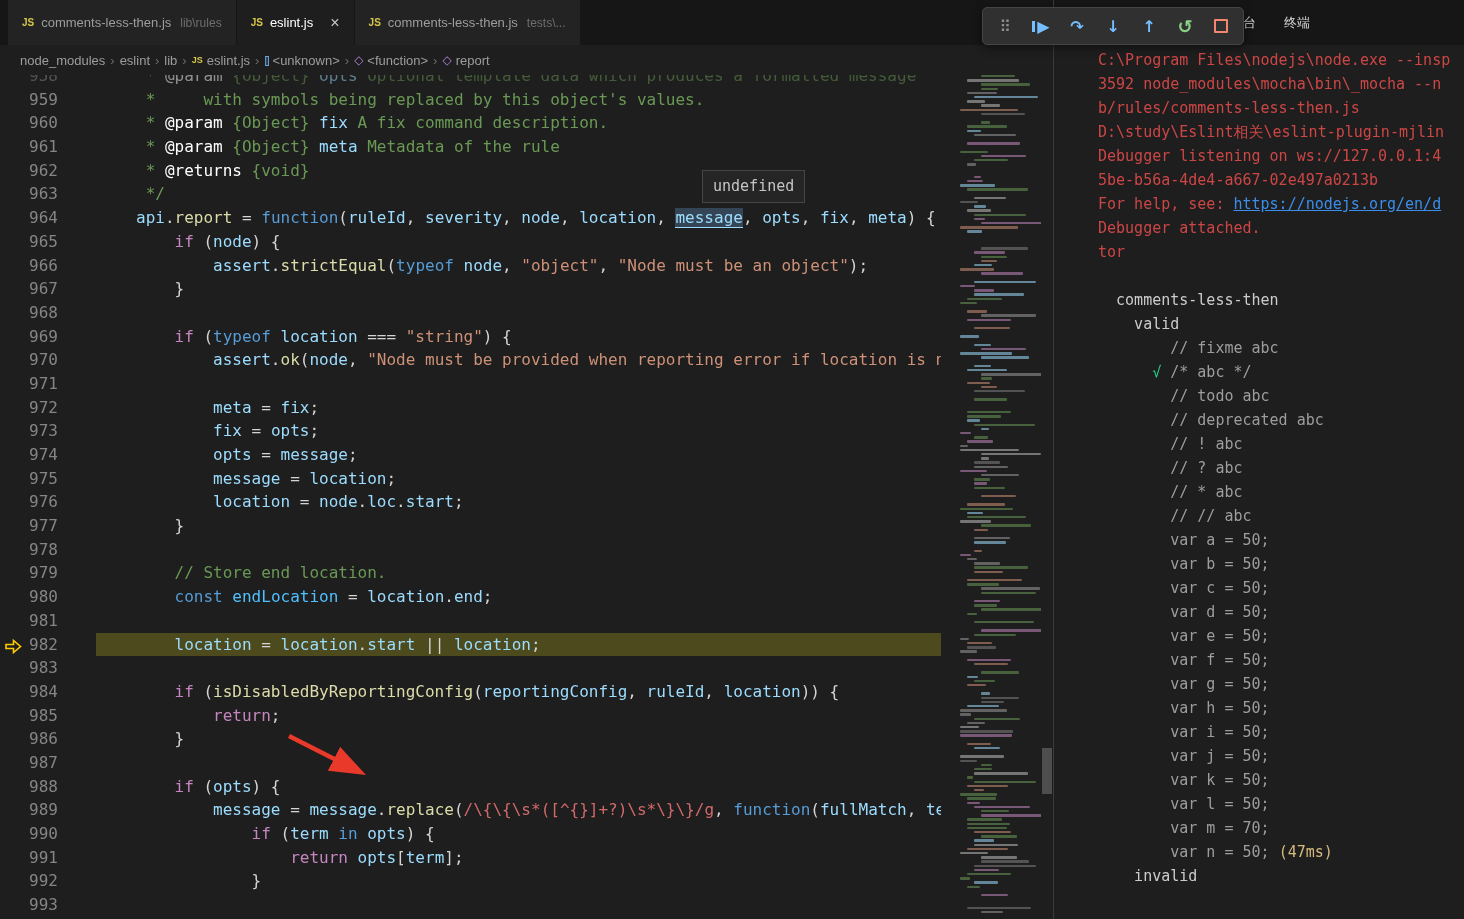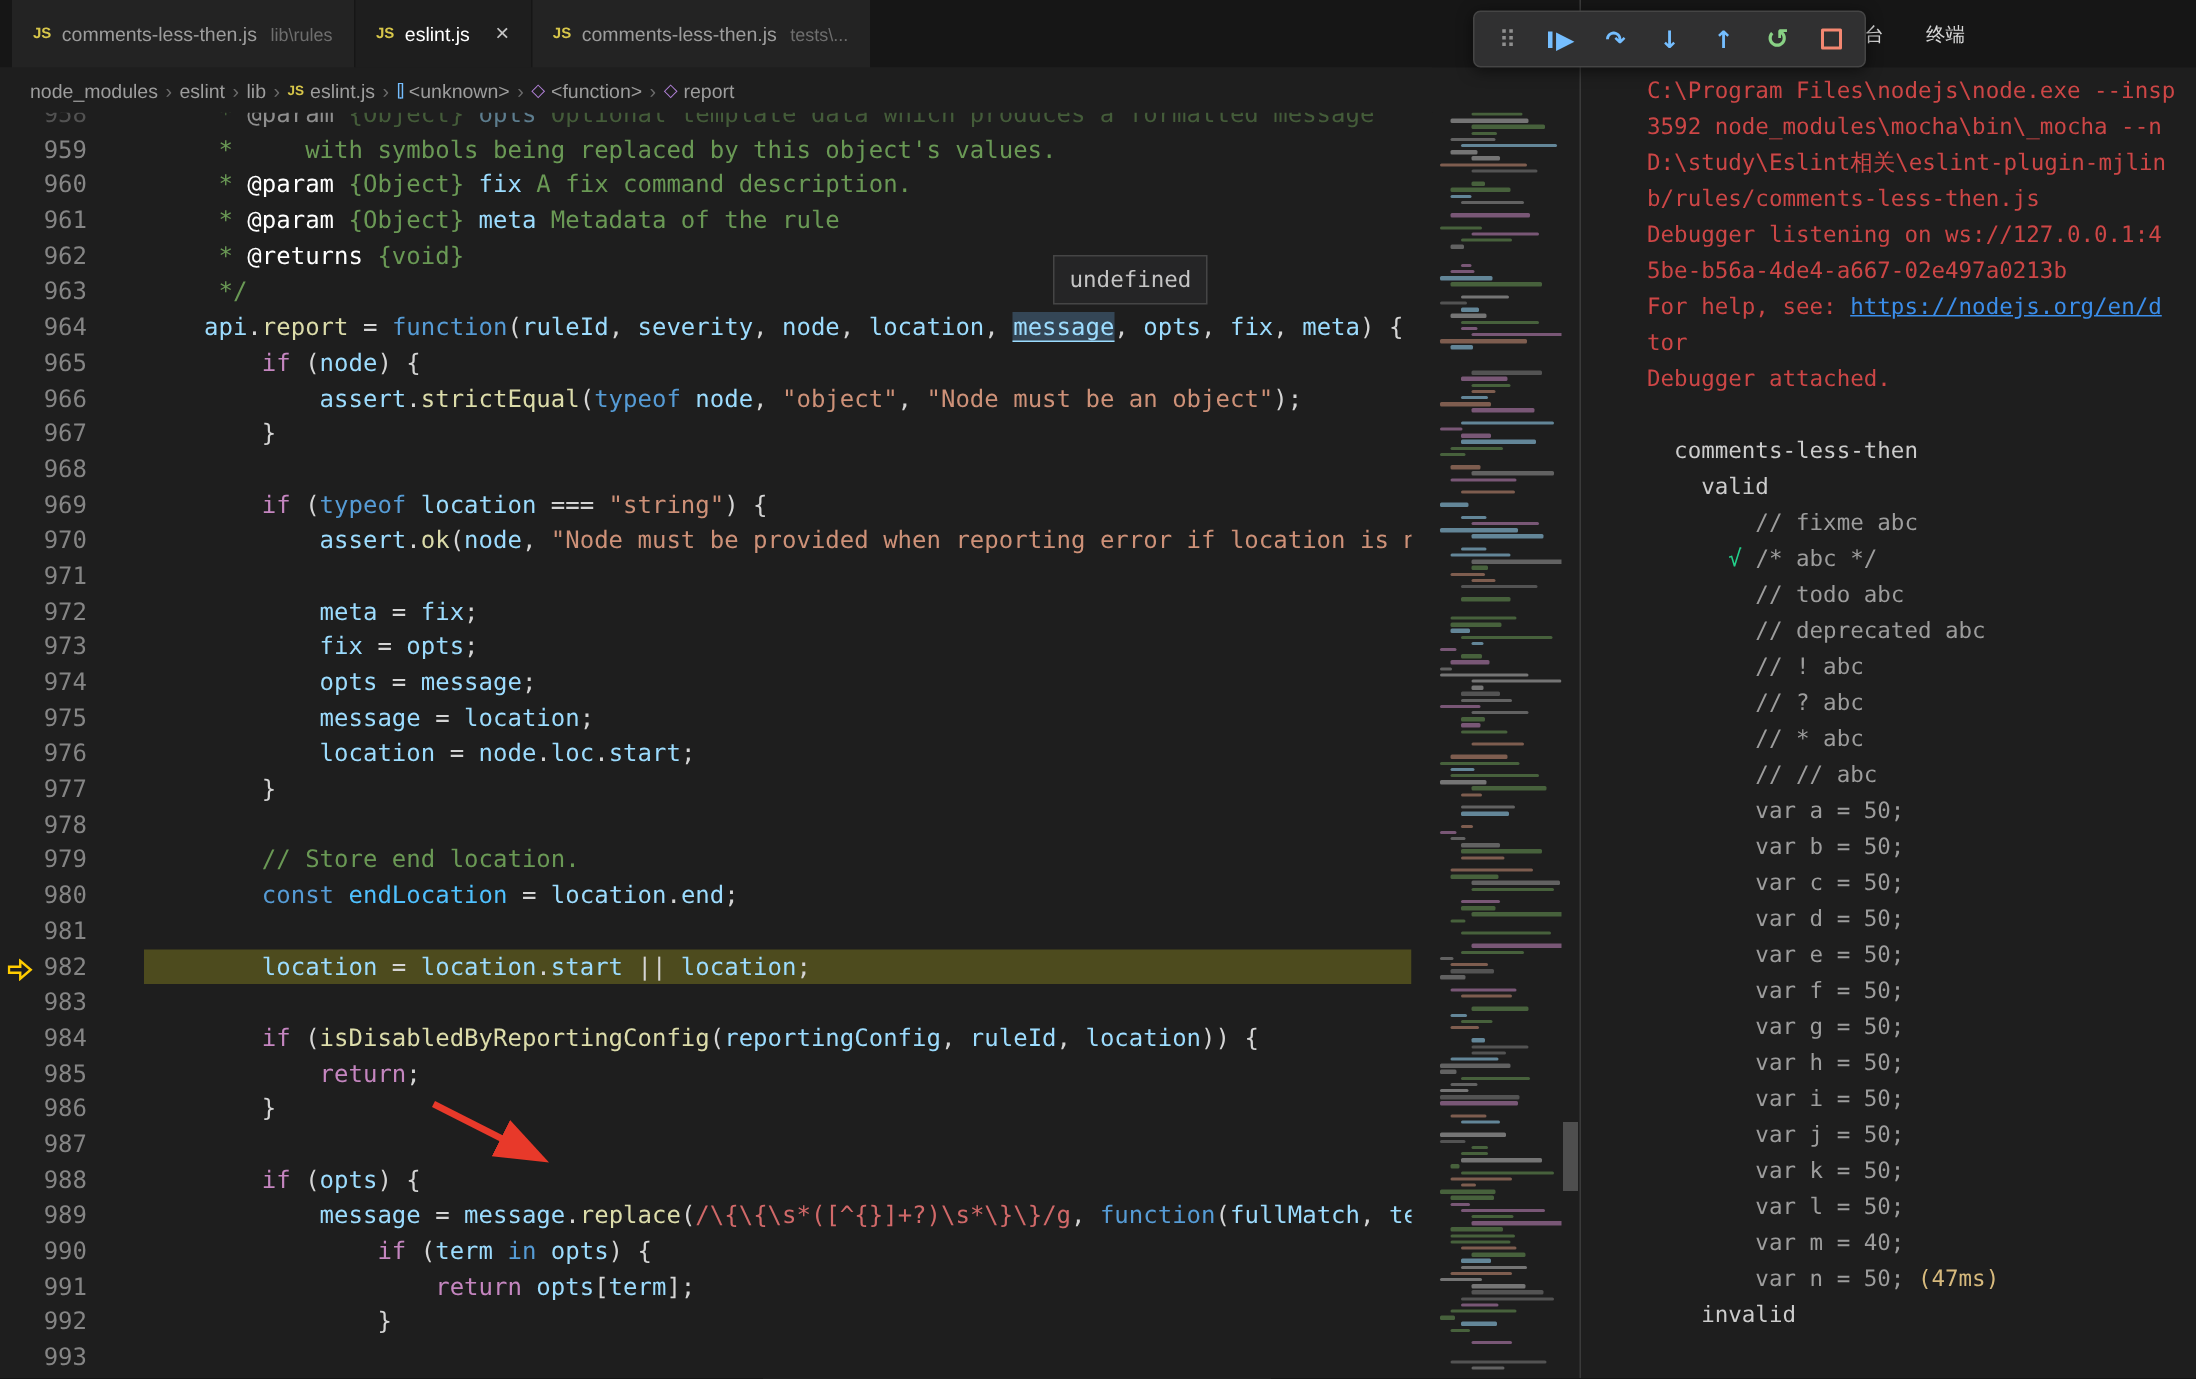--- a/index.html
+++ b/index.html
@@ -347,27 +347,27 @@
   </div>
 
   <div class="panel">
     <div class="panel-head">
         <span class="pt pt0">调试控制台</span>
         <span class="pt pt1">终端</span>
       </div>
     <div class="term">
         <div class="tl"><span class="tt-err">C:\Program Files\nodejs\node.exe --insp</span></div>
         <div class="tl"><span class="tt-err">3592 node_modules\mocha\bin\_mocha --n</span></div>
+        <div class="tl"><span class="tt-err">b/rules/comments-less-then.js</span></div>
         <div class="tl"><span class="tt-err">D:\study\Eslint相关\eslint-plugin-mjlin</span></div>
-        <div class="tl"><span class="tt-err">b/rules/comments-less-then.js</span></div>
         <div class="tl"><span class="tt-err">Debugger listening on ws://127.0.0.1:4</span></div>
         <div class="tl"><span class="tt-err">5be-b56a-4de4-a667-02e497a0213b</span></div>
         <div class="tl"><span class="tt-err">For help, see: </span><span class="tt-link">https://nodejs.org/en/d</span></div>
+        <div class="tl"><span class="tt-err">Debugger attached.</span></div>
         <div class="tl"><span class="tt-err">tor</span></div>
-        <div class="tl"><span class="tt-err">Debugger attached.</span></div>
         <div class="tl"></div>
         <div class="tl"><span class="tt-out">  comments-less-then</span></div>
         <div class="tl"><span class="tt-out">    valid</span></div>
         <div class="tl"><span class="tt-title">        // fixme abc</span></div>
         <div class="tl"><span class="tt-pass">      √ </span><span class="tt-title">/* abc */</span></div>
         <div class="tl"><span class="tt-title">        // todo abc</span></div>
         <div class="tl"><span class="tt-title">        // deprecated abc</span></div>
         <div class="tl"><span class="tt-title">        // ! abc</span></div>
         <div class="tl"><span class="tt-title">        // ? abc</span></div>
         <div class="tl"><span class="tt-title">        // * abc</span></div>
@@ -377,21 +377,21 @@
         <div class="tl"><span class="tt-title">        var c = 50;</span></div>
         <div class="tl"><span class="tt-title">        var d = 50;</span></div>
         <div class="tl"><span class="tt-title">        var e = 50;</span></div>
         <div class="tl"><span class="tt-title">        var f = 50;</span></div>
         <div class="tl"><span class="tt-title">        var g = 50;</span></div>
         <div class="tl"><span class="tt-title">        var h = 50;</span></div>
         <div class="tl"><span class="tt-title">        var i = 50;</span></div>
         <div class="tl"><span class="tt-title">        var j = 50;</span></div>
         <div class="tl"><span class="tt-title">        var k = 50;</span></div>
         <div class="tl"><span class="tt-title">        var l = 50;</span></div>
-        <div class="tl"><span class="tt-title">        var m = 40;</span></div>
+        <div class="tl"><span class="tt-title">        var m = 70;</span></div>
         <div class="tl"><span class="tt-title">        var n = 50; </span><span class="tt-dur">(47ms)</span></div>
         <div class="tl"><span class="tt-out">    invalid</span></div>
       </div>
   </div>
 
   <div class="dbg">
       <div class="dbtn grip">⠿</div>
       <div class="dbtn">
         <span class="contbar"></span>
         <span>▶</span>

